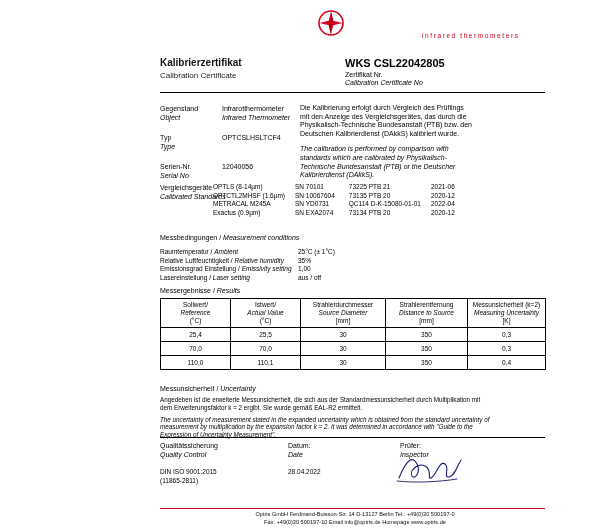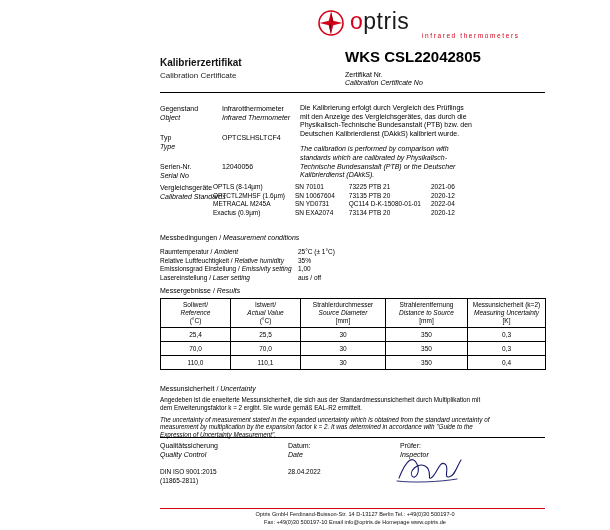--- a/index.html
+++ b/index.html
@@ -70,22 +70,22 @@
   .title-en {
     position: absolute;
     left: 160px;
     top: 71px;
     font-size: 8px;
     color: #222;
   }
   .cert-no {
     position: absolute;
     left: 345px;
-    top: 48px;
-    font-size: 15px;
+    top: 57px;
+    font-size: 11px;
     font-weight: bold;
   }
   .cert-lbl-de {
     position: absolute;
     left: 345px;
     top: 71px;
     font-size: 7px;
   }
   .cert-lbl-en {
     position: absolute;
@@ -303,21 +303,20 @@
 
 <div class="page">
 
   <div class="logo-block">
     <svg class="logo-mark" viewBox="0 0 26 26">
       <circle cx="13" cy="13" r="12" fill="#ffffff" stroke="#d4001a" stroke-width="1.6"></circle>
       <polygon points="13,1.5 15.2,10.8 24.5,13 15.2,15.2 13,24.5 10.8,15.2 1.5,13 10.8,10.8" fill="#d4001a"></polygon>
       <polygon points="13,1.5 15.2,10.8 13,13" fill="#8d0010"></polygon>
       <polygon points="13,24.5 10.8,15.2 13,13" fill="#8d0010"></polygon>
     </svg>
-    <div class="logo-text"><span class="o">o</span><span>ptris</span></div>
     <div class="logo-sub">infrared thermometers</div>
   </div>
 
   <div class="title-de">Kalibrierzertifikat</div>
   <div class="title-en">Calibration Certificate</div>
   <div class="cert-no">WKS CSL22042805</div>
   <div class="cert-lbl-de">Zertifikat Nr.</div>
   <div class="cert-lbl-en">Calibration Certificate No</div>
 
   <div class="rule rule-top"></div>

